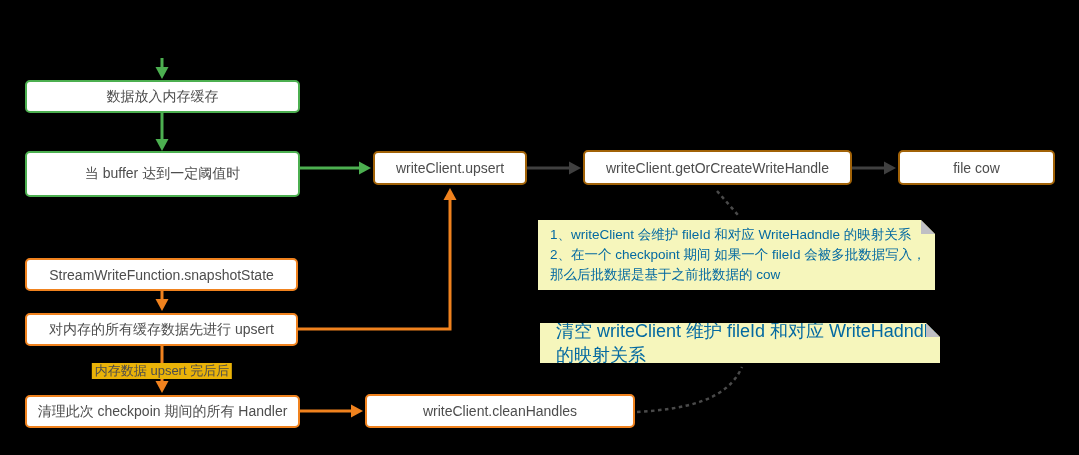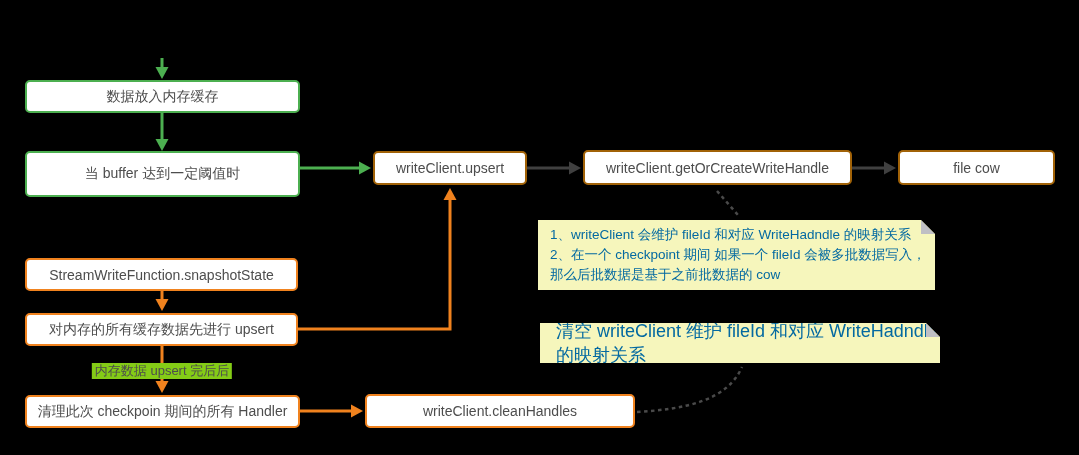--- a/index.html
+++ b/index.html
@@ -35,21 +35,21 @@
   .note .fold{
     position:absolute;top:0;right:0;width:14px;height:14px;background:#bfbfc4;
     clip-path:polygon(0 0, 100% 100%, 0 100%);
   }
   #note1{left:538px;top:220px;width:397px;height:70px;font-size:13.5px;line-height:20px;padding:5px 0 0 12px;}
   #note1 span{display:block;}
   #note2{left:540px;top:323px;width:400px;height:40px;font-size:18px;display:flex;align-items:center;padding-left:16px;}
 
   #edge-label{
     position:absolute;left:162px;top:363px;transform:translateX(-50%);z-index:3;
-    background:#84cc16;color:#4d4d4d;font-size:13px;line-height:16px;padding:0 3px;white-space:nowrap;text-align:right;
+    background:#eab308;color:#4d4d4d;font-size:13px;line-height:16px;padding:0 3px;white-space:nowrap;text-align:right;
   }
 </style>
 </head>
 <body>
 
 <div id="canvas">
 
   <svg id="wires" viewBox="0 0 1079 455">
 
     <g stroke="#4caf50" fill="#4caf50">

